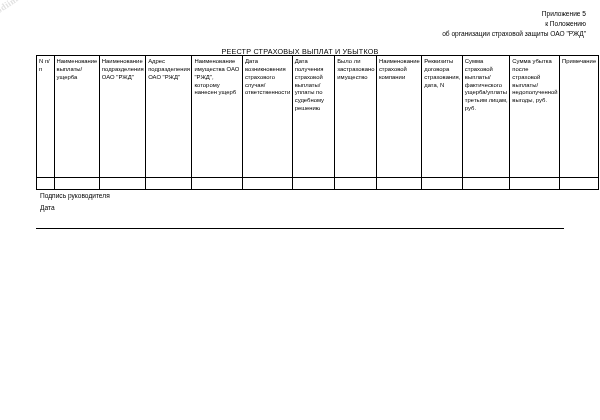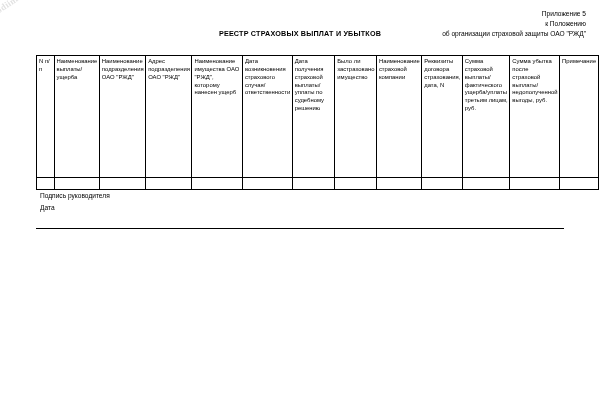--- a/index.html
+++ b/index.html
@@ -48,25 +48,25 @@
     position: absolute;
     right: 14px;
     top: 9px;
     text-align: right;
     font-size: 6.6px;
     line-height: 1.55;
   }
   .doc-title {
     position: absolute;
     left: 0;
-    top: 29px;
+    top: 47px;
     width: 600px;
     text-align: center;
     font-size: 7.2px;
-    font-weight: bold;
+    font-weight: normal;
     letter-spacing: 0.2px;
   }
   .table-wrap {
     position: absolute;
     left: 36px;
     top: 55px;
   }
   table.reg {
     border-collapse: collapse;
     table-layout: fixed;

